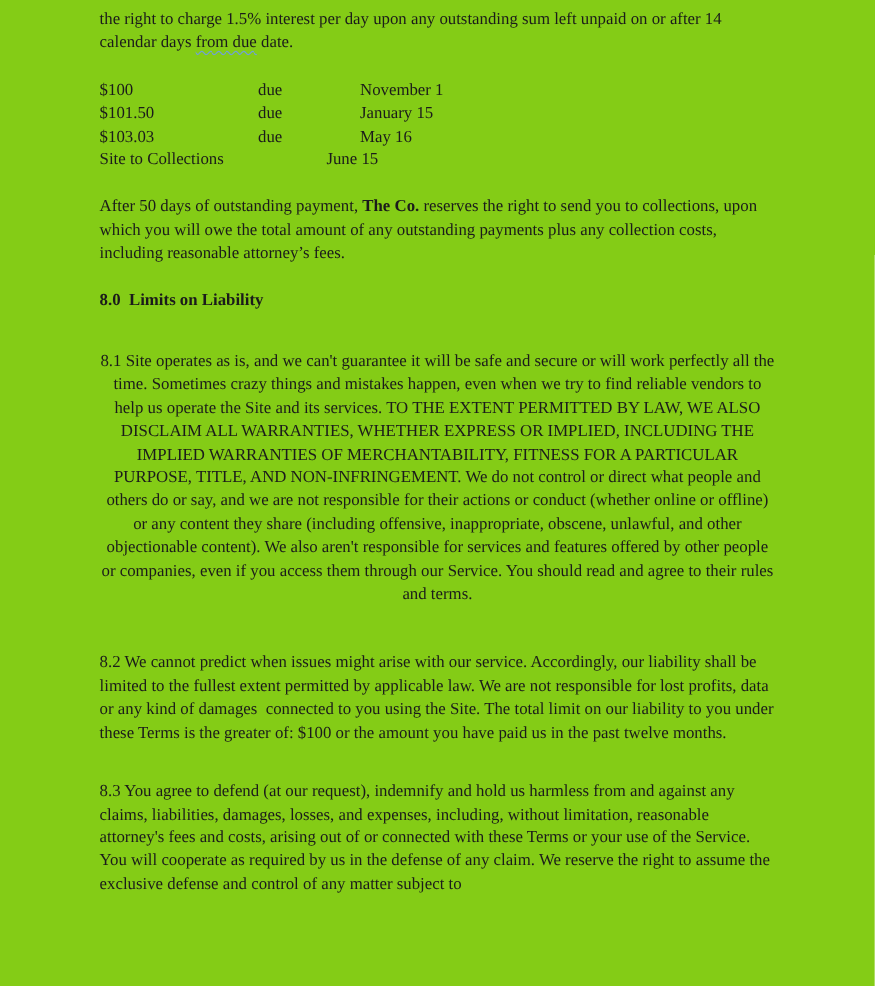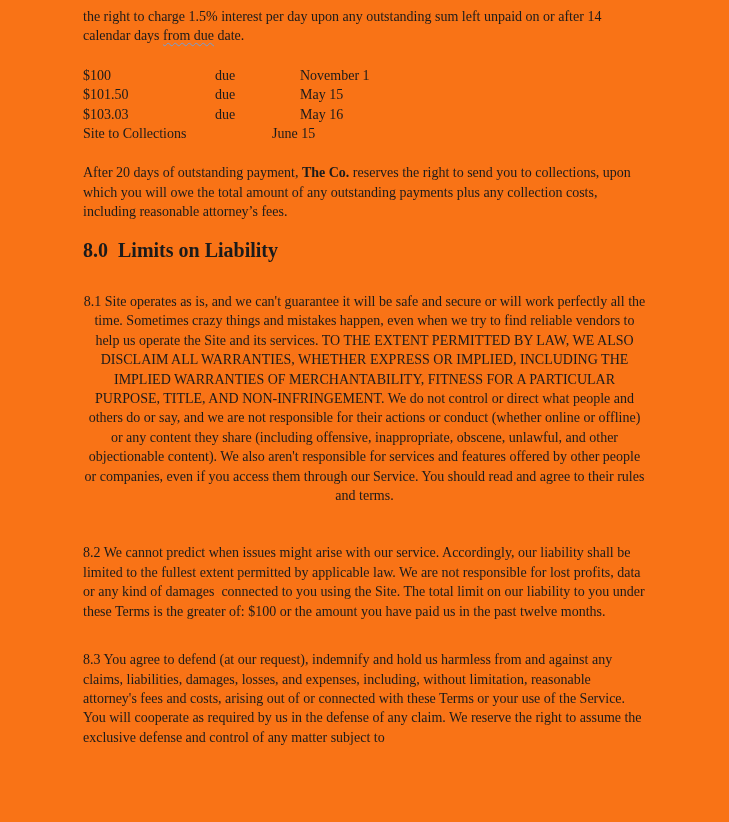--- a/index.html
+++ b/index.html
@@ -6,42 +6,42 @@
     margin: 0;
     padding: 0;
     background: #ffffff;
   }
   .page {
     position: relative;
     width: 729px;
     height: 822px;
     box-sizing: border-box;
     padding: 7px 83px 0 83px;
-    background: #f97316;
+    background: #84cc16;
     font-family: "Liberation Serif", serif;
     font-size: 14px;
     line-height: 19.4px;
     color: #1b1b1b;
     overflow: hidden;
   }
   .para {
     margin: 0;
     width: 563px;
     white-space: pre-wrap;
   }
   .example-block { margin-top: 20px; }
   .example-row { position: relative; height: 19.4px; width: 563px; }
   .col-amount { position: absolute; left: 0; }
   .col-status { position: absolute; left: 132px; }
   .col-date   { position: absolute; left: 217px; }
   .col-date-final { position: absolute; left: 189px; }
   .collections-para { margin-top: 20px; }
   .section-heading {
     margin: 19px 0 0 0;
-    font-size: 20px;
+    font-size: 14px;
     line-height: 19.4px;
     font-weight: bold;
     white-space: pre-wrap;
   }
   .clause-8-1 { margin-top: 32px; text-align: center; }
   .clause-8-2 { margin-top: 38px; }
   .clause-8-3 { margin-top: 29px; }
   .squiggle {
     text-decoration: underline;
     text-decoration-style: wavy;
@@ -62,36 +62,36 @@
 
     <div class="example-row">
       <span class="col-amount">$100</span>
       <span class="col-status">due</span>
       <span class="col-date">November 1</span>
     </div>
 
     <div class="example-row">
       <span class="col-amount">$101.50</span>
       <span class="col-status">due</span>
-      <span class="col-date">May 15</span>
+      <span class="col-date">January 15</span>
     </div>
 
     <div class="example-row">
       <span class="col-amount">$103.03</span>
       <span class="col-status">due</span>
       <span class="col-date">May 16</span>
     </div>
 
     <div class="example-row">
       <span class="col-amount">Site to Collections</span>
       <span class="col-date-final">June 15</span>
     </div>
   </div>
 
-  <p class="para collections-para"><span>After 20 days of outstanding payment, </span><strong>The Co.</strong><span> reserves the right to send you to collections, upon which you will owe the total amount of any outstanding payments plus any collection costs, including reasonable attorney’s fees.</span></p>
+  <p class="para collections-para"><span>After 50 days of outstanding payment, </span><strong>The Co.</strong><span> reserves the right to send you to collections, upon which you will owe the total amount of any outstanding payments plus any collection costs, including reasonable attorney’s fees.</span></p>
 
   <h2 class="section-heading">8.0  Limits on Liability</h2>
 
   <p class="para clause-8-1">8.1 Site operates as is, and we can't guarantee it will be safe and secure or will work perfectly all the time. Sometimes crazy things and mistakes happen, even when we try to find reliable vendors to help us operate the Site and its services. TO THE EXTENT PERMITTED BY LAW, WE ALSO DISCLAIM ALL WARRANTIES, WHETHER EXPRESS OR IMPLIED, INCLUDING THE IMPLIED WARRANTIES OF MERCHANTABILITY, FITNESS FOR A PARTICULAR PURPOSE, TITLE, AND NON-INFRINGEMENT. We do not control or direct what people and others do or say, and we are not responsible for their actions or conduct (whether online or offline) or any content they share (including offensive, inappropriate, obscene, unlawful, and other objectionable content). We also aren't responsible for services and features offered by other people or companies, even if you access them through our Service. You should read and agree to their rules and terms.</p>
 
   <p class="para clause-8-2">8.2 We cannot predict when issues might arise with our service. Accordingly, our liability shall be limited to the fullest extent permitted by applicable law. We are not responsible for lost profits, data or any kind of damages  connected to you using the Site. The total limit on our liability to you under these Terms is the greater of: $100 or the amount you have paid us in the past twelve months.</p>
 
   <p class="para clause-8-3">8.3 You agree to defend (at our request), indemnify and hold us harmless from and against any claims, liabilities, damages, losses, and expenses, including, without limitation, reasonable attorney's fees and costs, arising out of or connected with these Terms or your use of the Service. You will cooperate as required by us in the defense of any claim. We reserve the right to assume the exclusive defense and control of any matter subject to</p>
 
 </div>

